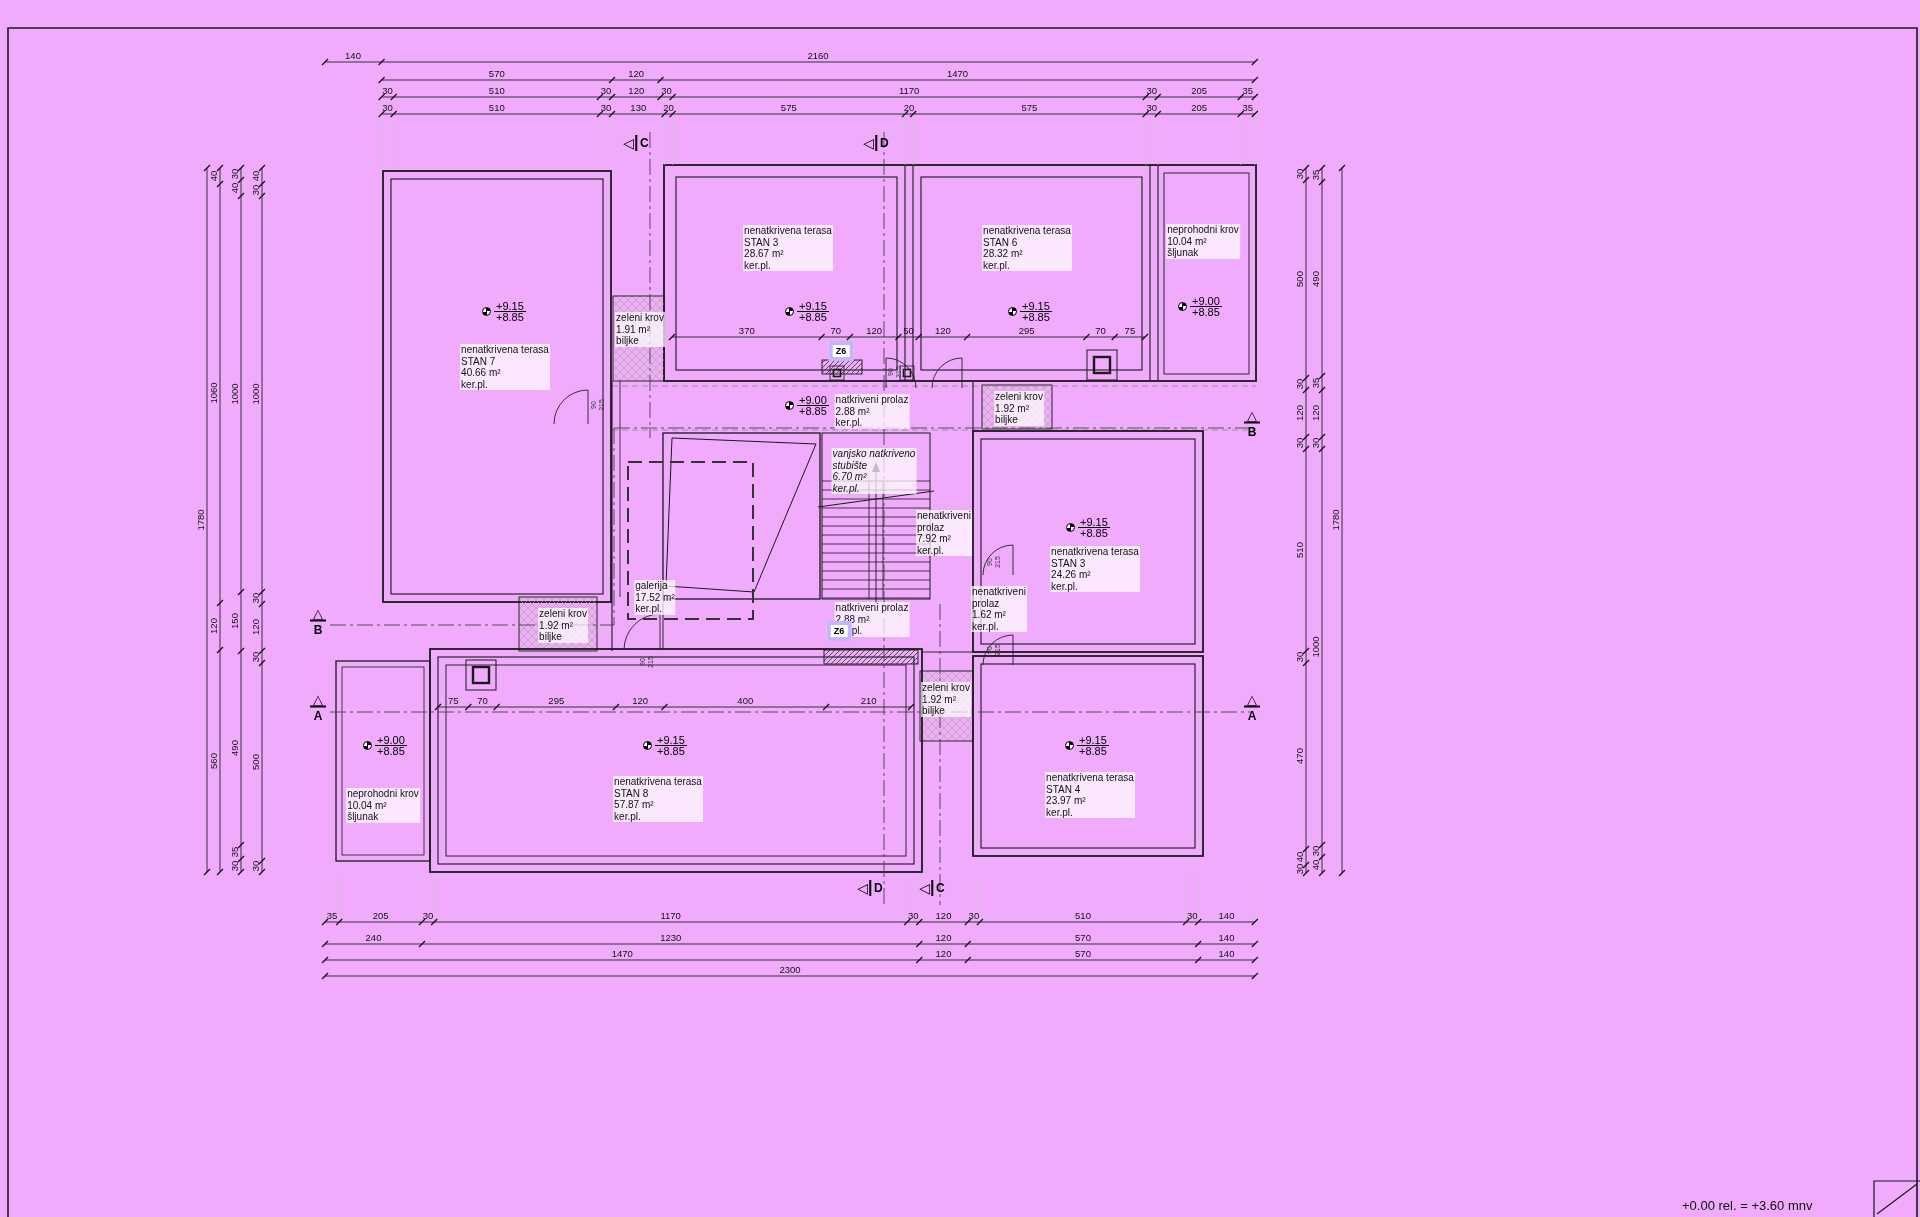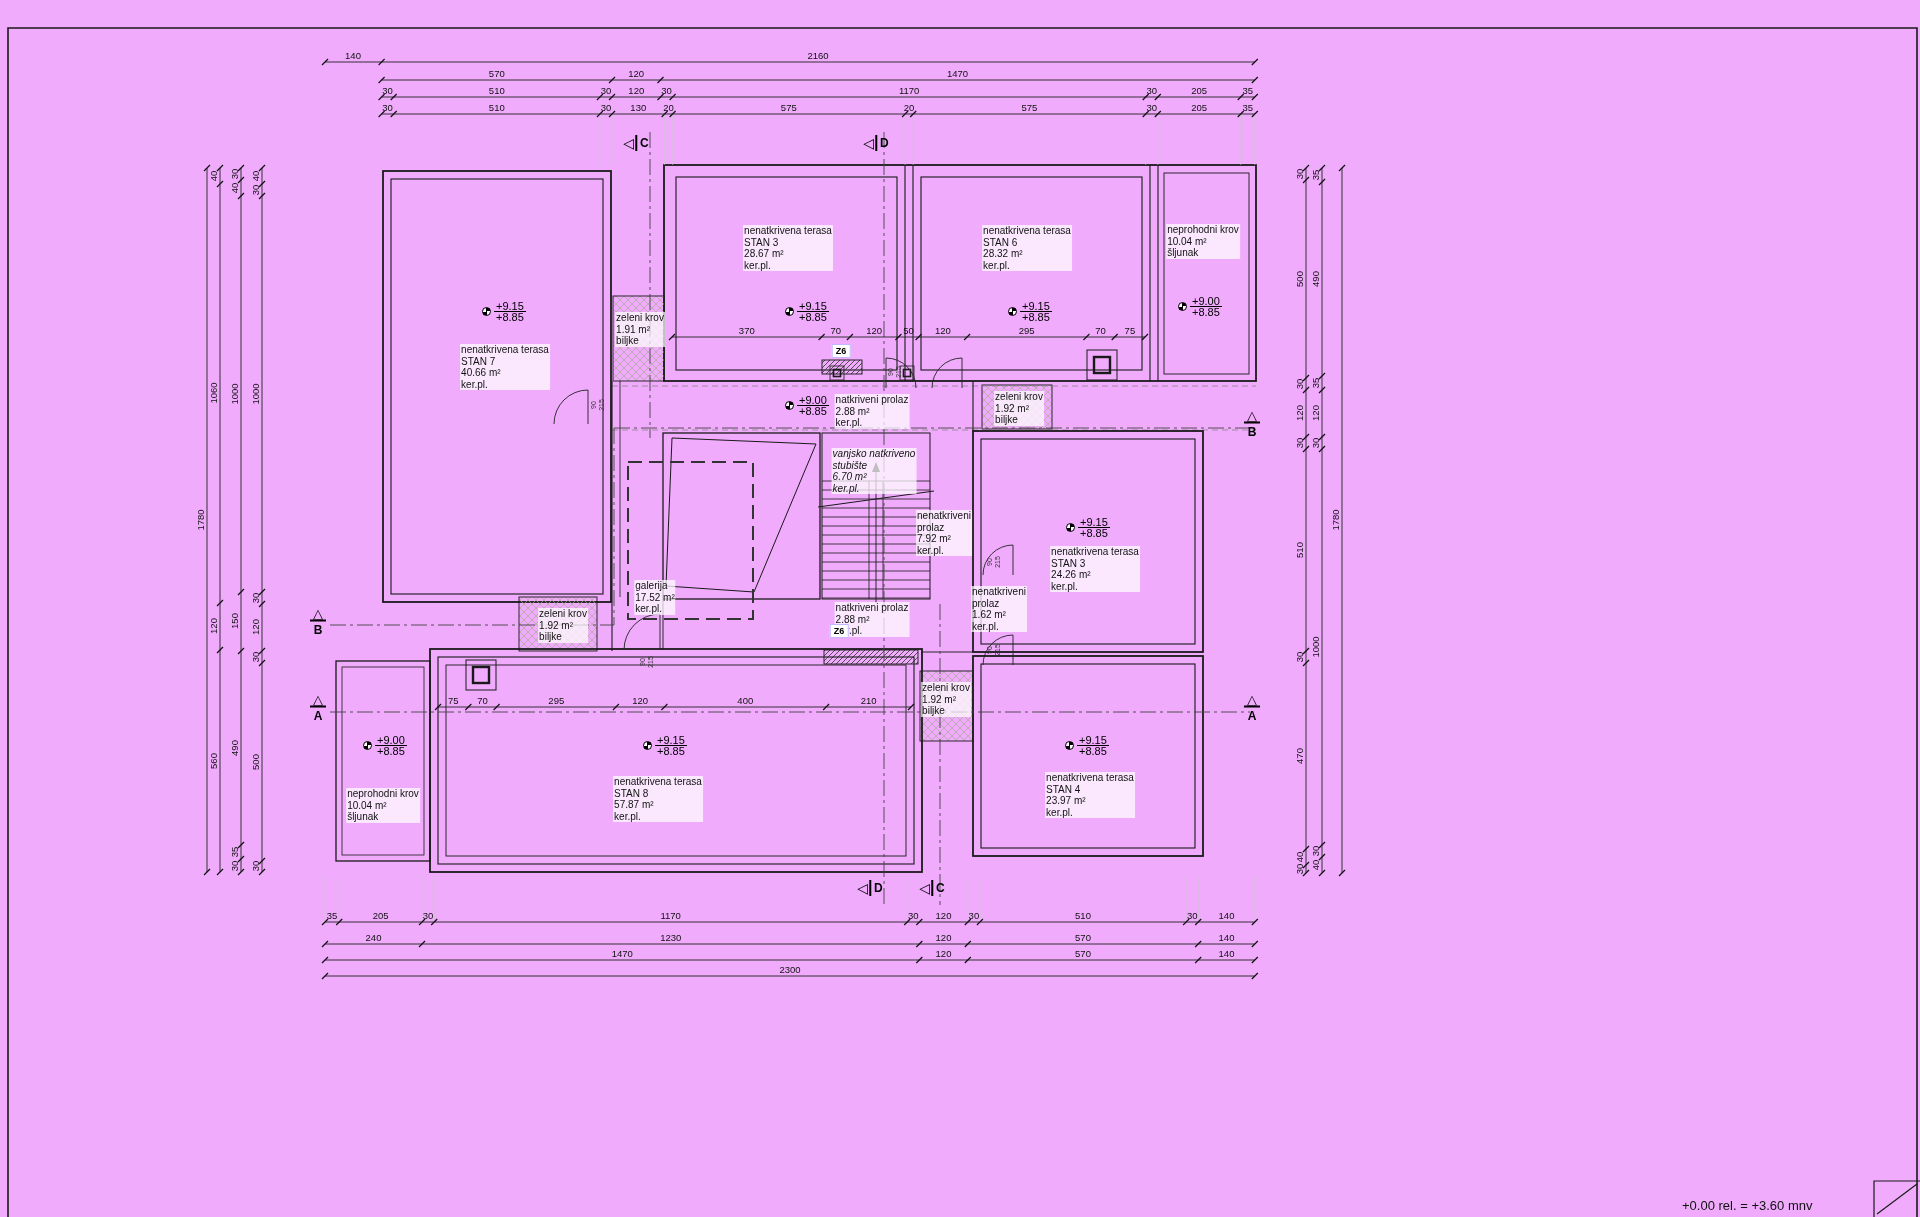--- a/index.html
+++ b/index.html
@@ -22,21 +22,21 @@
   .eu{border-bottom:1px solid #000;padding:0 2px}
   .el2{padding:0 2px}
   .sec{position:absolute;transform:translate(-50%,-50%);display:flex;align-items:center;color:#000}
   .sech .tri{font-size:14px;line-height:14px}
   .sech .sbar{width:2px;height:16px;background:#000;margin-left:1px}
   .sltr{font-size:12px;font-weight:700;padding-left:3px}
   .secv{flex-direction:column}
   .secv .tri{font-size:13px;line-height:11px}
   .secv .sbar2{width:16px;height:2px;background:#000;margin:1px 0}
   .secv .sltr{padding-left:0}
-  .zmark{position:absolute;transform:translate(-50%,-50%);border:1px solid #c4b5fd;background:#fff;
+  .zmark{position:absolute;transform:translate(-50%,-50%);border:4px solid #c4b5fd;background:#fff;
          font-size:9px;font-weight:700;line-height:12px;padding:0 3px;color:#000}
   .datum{position:absolute;left:1682px;top:1198px;font-size:13px;color:#111;white-space:nowrap}
 </style>
 </head>
 <body>
 
 <div class="sheet">
 
   <svg class="linework" width="1920" height="1217" viewBox="0 0 1920 1217">
     <defs>

